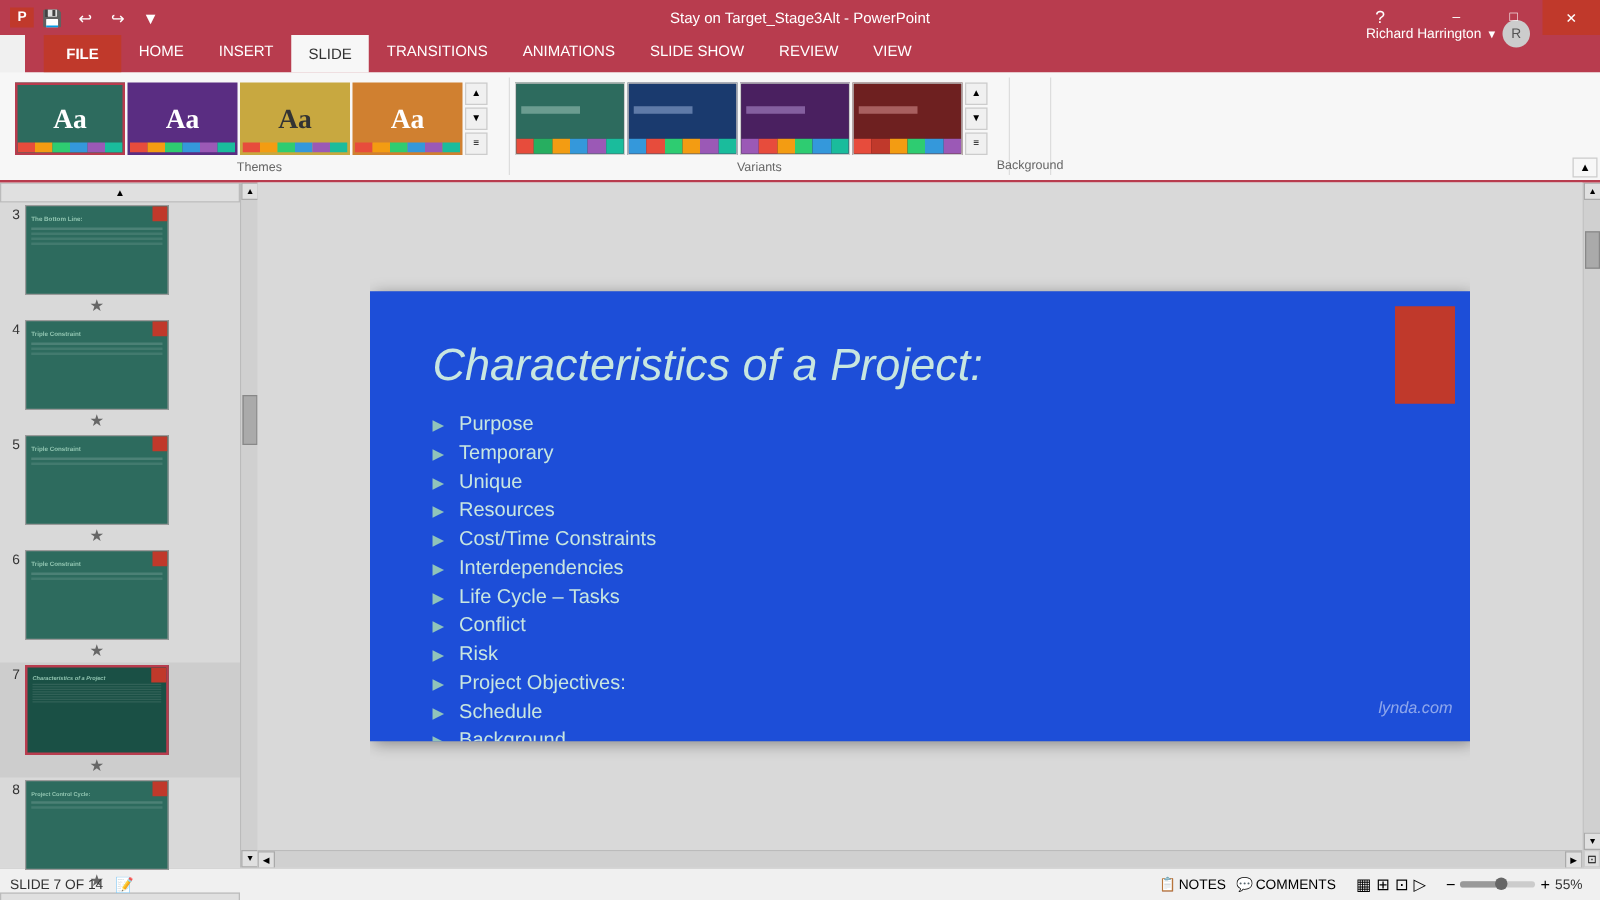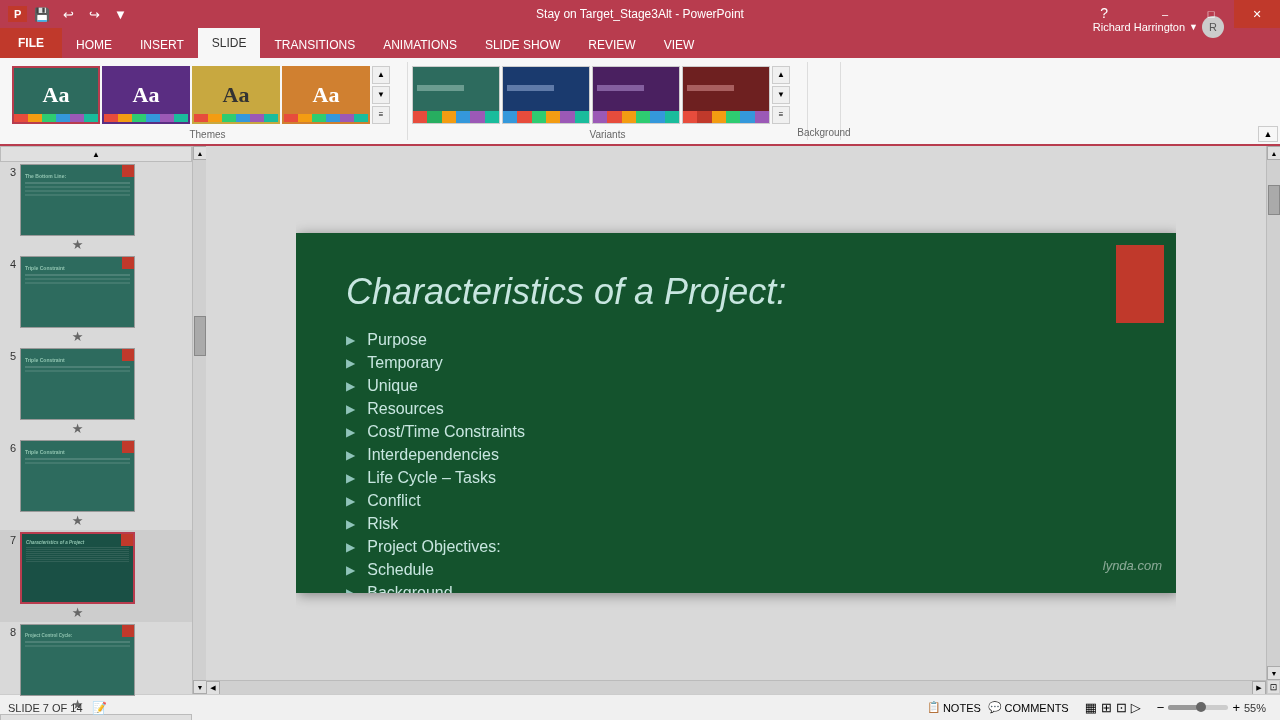--- a/index.html
+++ b/index.html
@@ -37,22 +37,23 @@
       display: flex;
       align-items: center;
       gap: 4px;
     }
 
     
     #tab-bar {
       display: flex;
       background: #b83c4e;
       height: 30px;
-      align-items: flex-end;
-      padding-left: 0;
+      align-items: flex-start;
+      padding-left: 15px;
+      margin-left: 20px;
     }
     .ribbon-tab {
       padding: 0 14px;
       height: 26px;
       display: flex;
       align-items: center;
       font-size: 12px;
       cursor: pointer;
       color: white;
       background: transparent;
@@ -675,21 +676,21 @@
     <div class="scrollbar-btn">▲</div>
     <div class="scrollbar-track" style="flex:1;background:#d0d0d0;position:relative;">
       <div class="scrollbar-thumb" style="position:absolute;top:30%;left:1px;width:12px;height:40px;background:#aaa;border:1px solid #888;"></div>
     </div>
     <div class="scrollbar-btn">▼</div>
   </div>
 
   <div id="canvas-area" style="flex:1;display:flex;flex-direction:column;background:#d9d9d9;overflow:hidden;">
     <div style="flex:1;display:flex;align-items:center;justify-content:center;overflow:hidden;">
 
-      <div id="slide-canvas" style="width:880px;height:360px;background:#14532d;position:relative;box-shadow:2px 2px 12px rgba(0,0,0,0.4);overflow:hidden;">
+      <div id="slide-canvas" style="width:880px;height:360px;background:#1d4ed8;position:relative;box-shadow:2px 2px 12px rgba(0,0,0,0.4);overflow:hidden;">
 
         <div class="red-box" style="position:absolute;top:12px;right:12px;width:48px;height:78px;background:#c0392b;"></div>
 
         <div class="slide-title" style="color:#c8e6e0;font-size:36px;font-family:'Trebuchet MS',sans-serif;padding:38px 50px 10px 50px;font-style:italic;">Characteristics of a Project:</div>
 
         <div class="slide-content" style="padding:8px 50px;">
           <div class="bullet-item" style="display:flex;align-items:center;margin-bottom:5px;font-size:16px;font-family:'Trebuchet MS',sans-serif;color:#c8e6e0;">
             <span class="bullet-arrow" style="color:#90c4ba;margin-right:12px;font-size:12px;">▶</span>
             <span>Purpose</span>
           </div>

